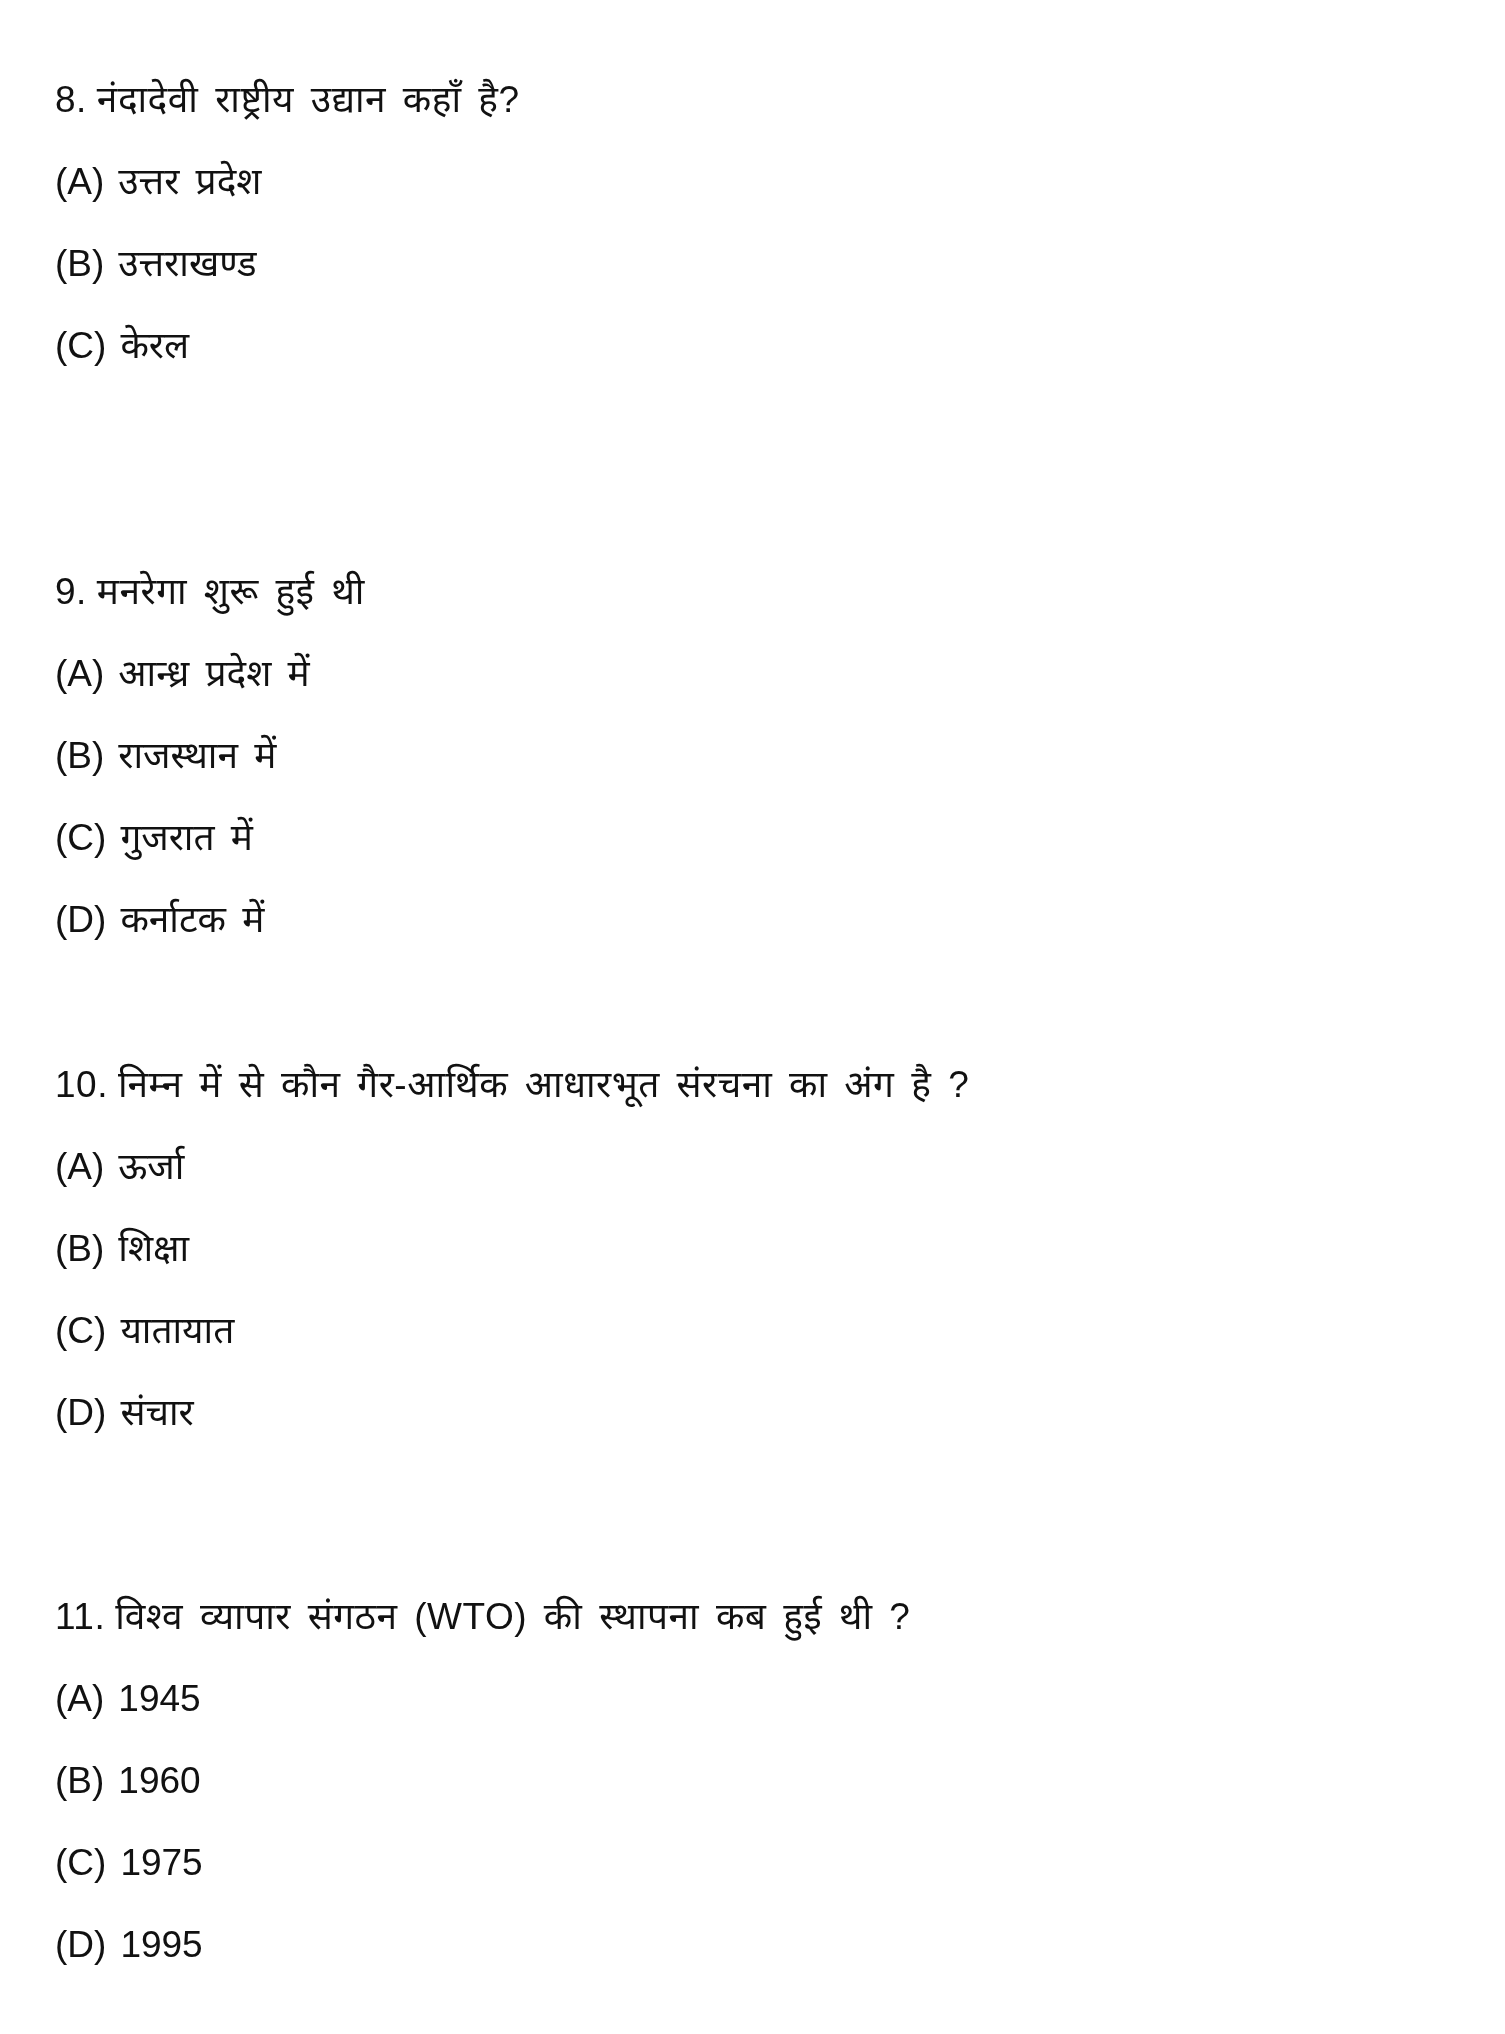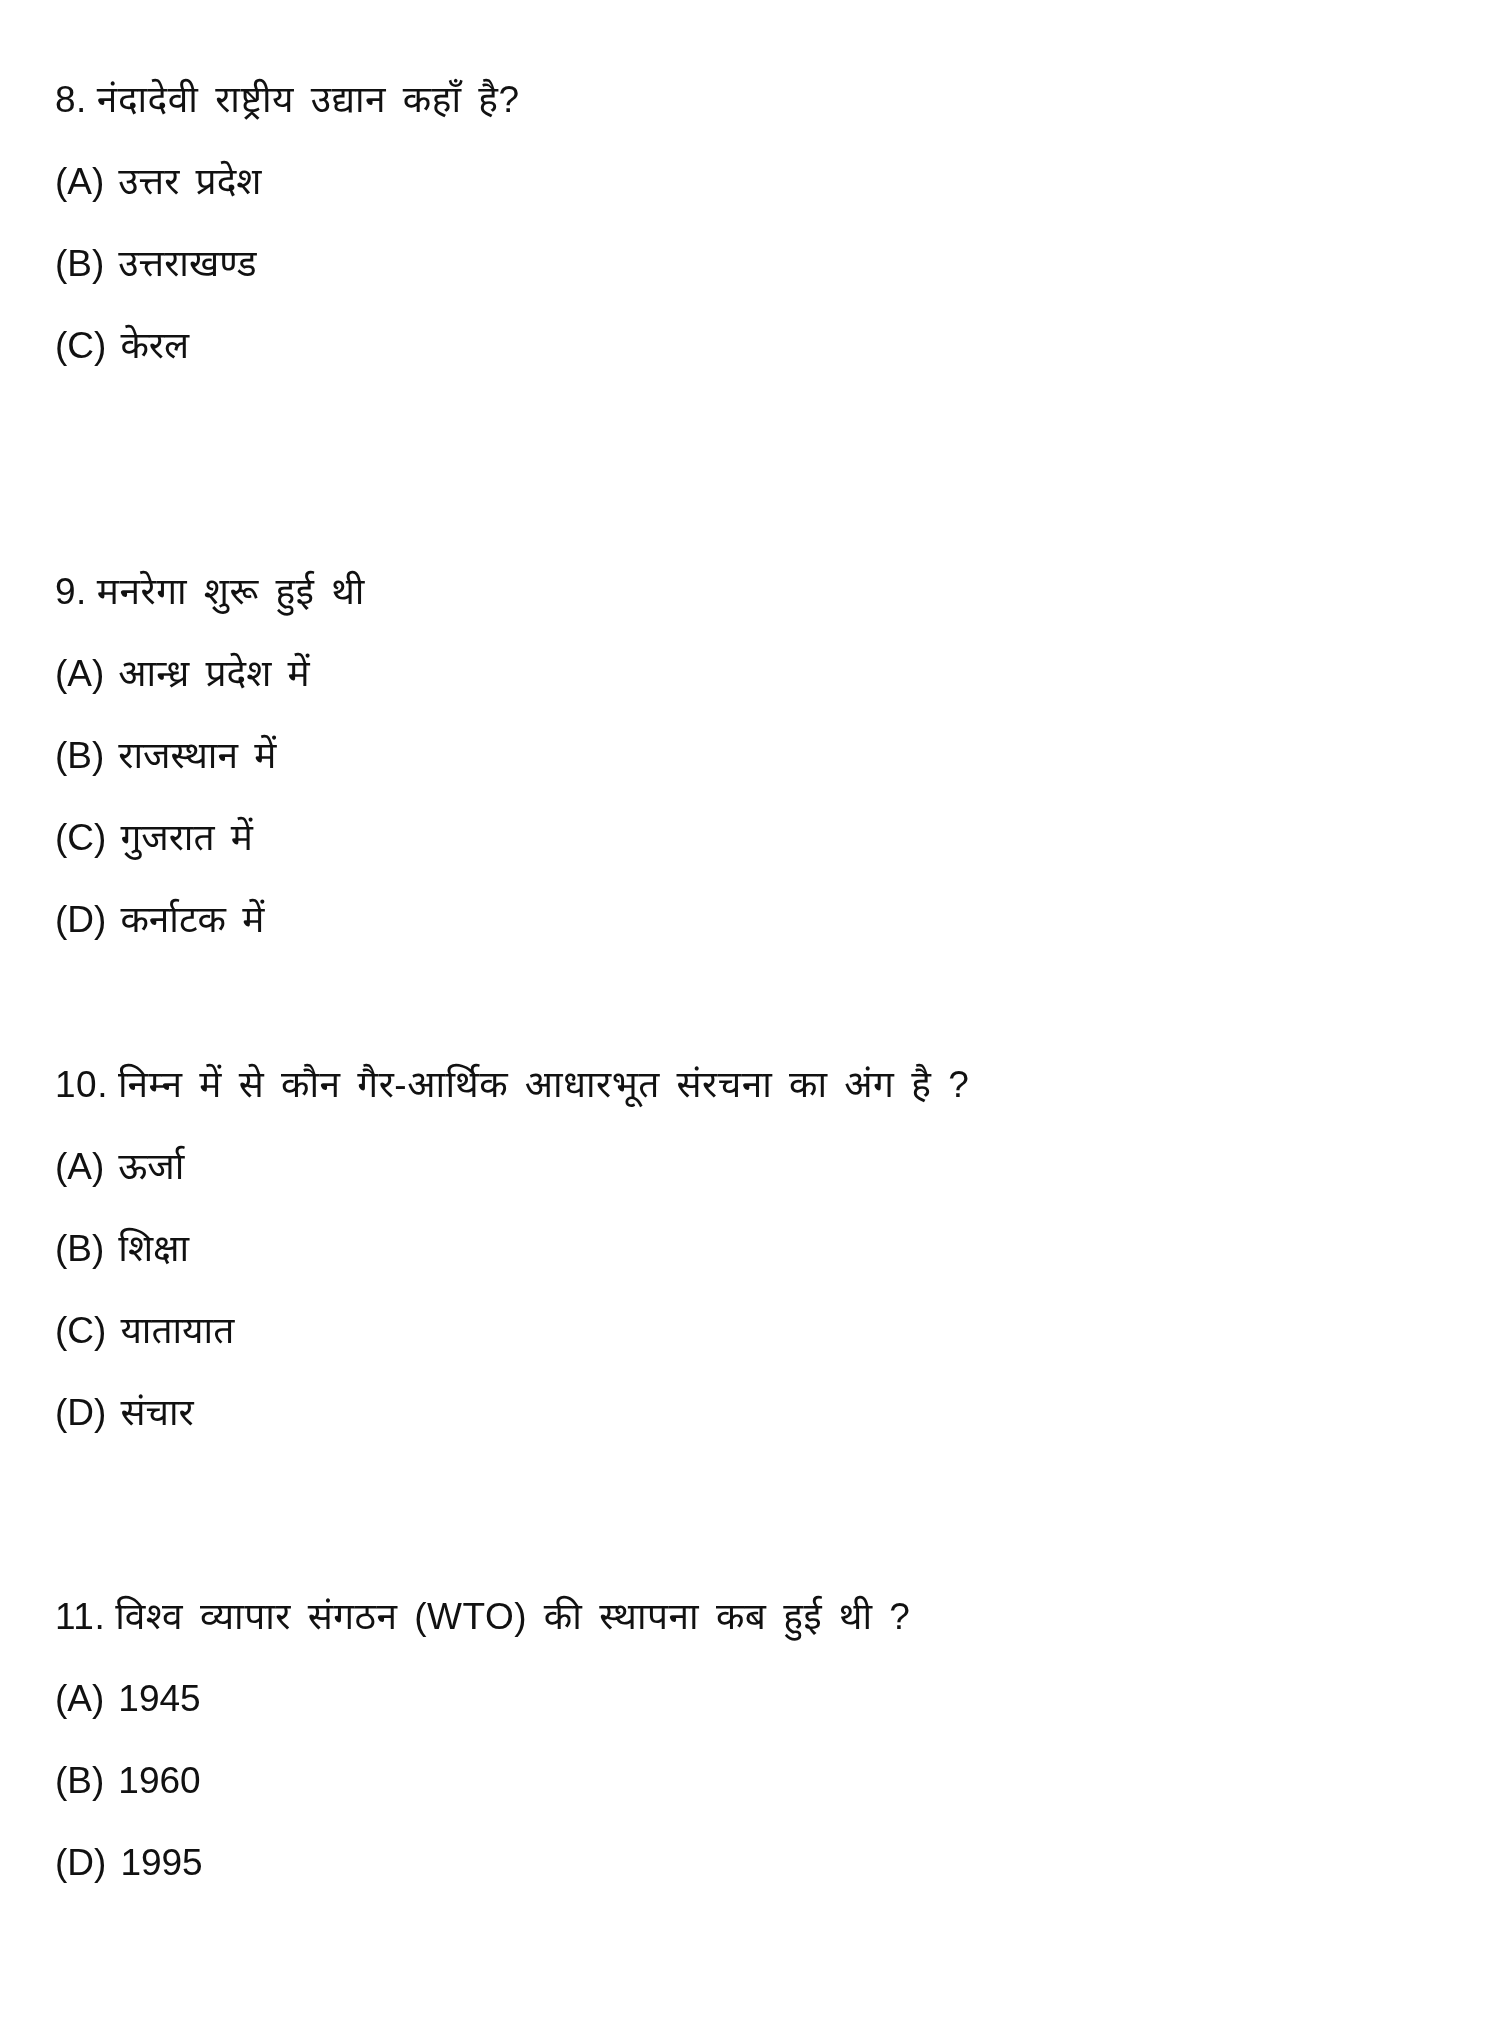--- a/index.html
+++ b/index.html
@@ -105,17 +105,20 @@
     <div class="q-line">
       <span class="q-num">11.</span><span>विश्व व्यापार संगठन (WTO) की स्थापना कब हुई थी ?</span>
     </div>
     <div class="opt">
       <span class="opt-label">(A)</span><span>1945</span>
     </div>
     <div class="opt">
       <span class="opt-label">(B)</span><span>1960</span>
     </div>
     <div class="opt">
+      <span class="opt-label">(C)</span><span>1975</span>
+    </div>
+    <div class="opt">
       <span class="opt-label">(D)</span><span>1995</span>
     </div>
   </div>
 
 </div>
 
 </body></html>

